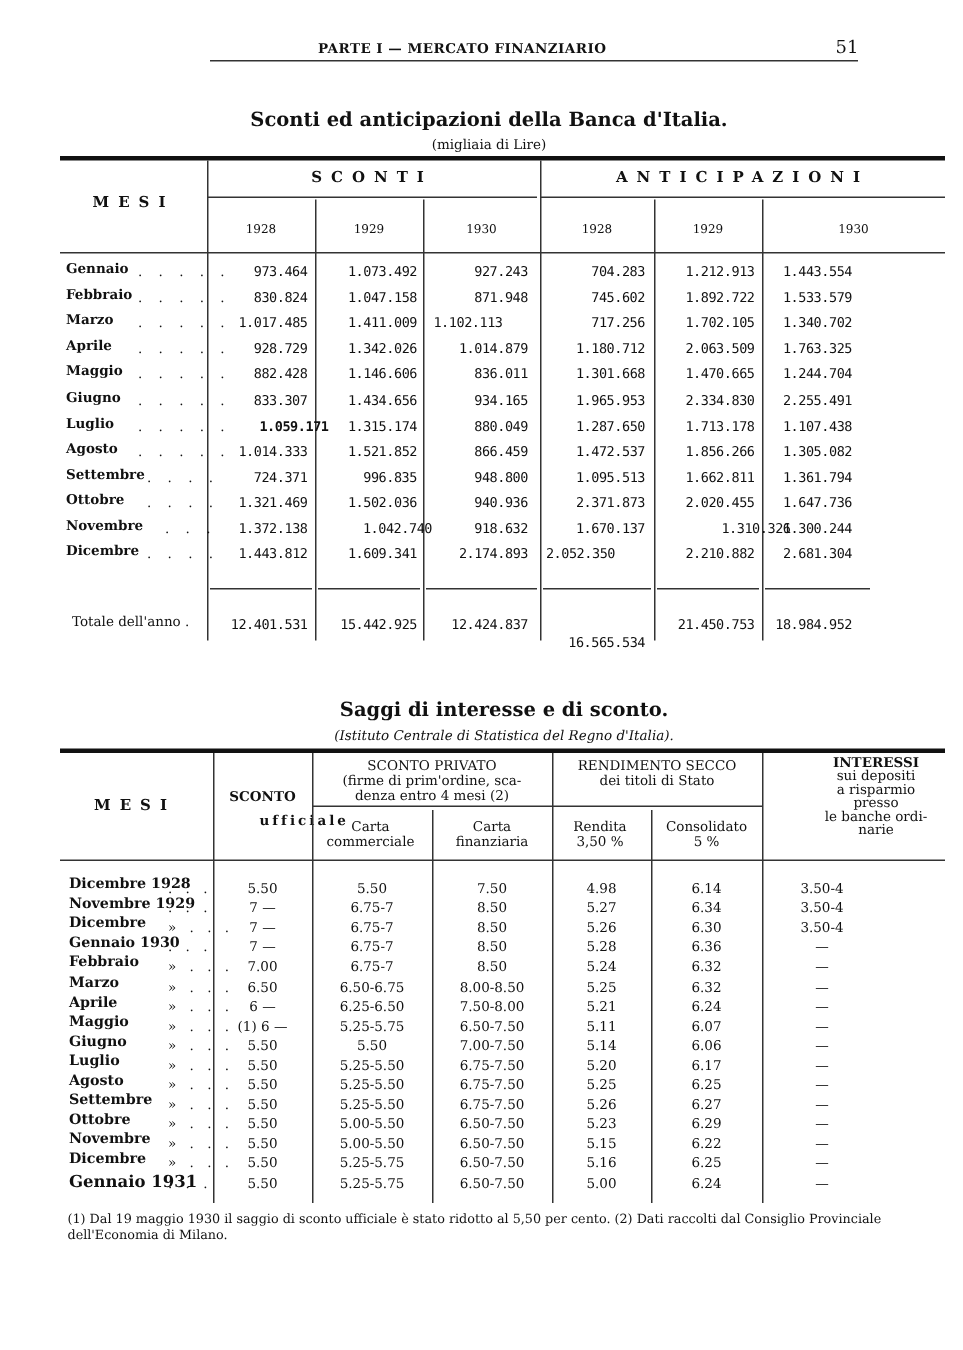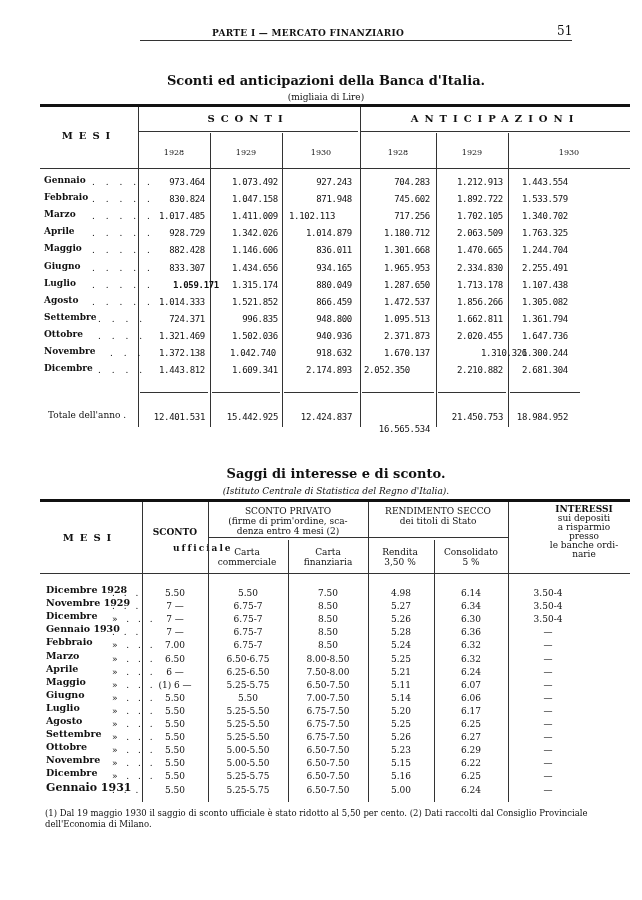--- a/index.html
+++ b/index.html
@@ -164,21 +164,21 @@
         <div class="num" style="left:198px;width:80px;top:330.9px;">1.502.036</div>
         <div class="num" style="left:272px;width:80px;top:330.9px;">940.936</div>
         <div class="num" style="left:350px;width:80px;top:330.9px;">2.371.873</div>
         <div class="num" style="left:423px;width:80px;top:330.9px;">2.020.455</div>
         <div class="num" style="left:488px;width:80px;top:330.9px;">1.647.736</div>
       </div>
       <div>
         <div class="lbl" style="left:44px;top:346px;">Novembre</div>
         <div class="dots" style="left:110px;top:348px;">. . .</div>
         <div class="num" style="left:125px;width:80px;top:348px;">1.372.138</div>
-        <div class="num" style="left:196px;width:80px;top:348px;">1.042.740</div>
+        <div class="num" style="left:208px;width:80px;top:348px;">1.042.740</div>
         <div class="num" style="left:272px;width:80px;top:348px;">918.632</div>
         <div class="num" style="left:350px;width:80px;top:348px;">1.670.137</div>
         <div class="num" style="left:447px;width:80px;top:348px;">1.310.326</div>
         <div class="num" style="left:488px;width:80px;top:348px;">1.300.244</div>
       </div>
       <div>
         <div class="lbl" style="left:44px;top:363.1px;">Dicembre</div>
         <div class="dots" style="left:98px;top:365.1px;">. . . .</div>
         <div class="num" style="left:125px;width:80px;top:365.1px;">1.443.812</div>
         <div class="num" style="left:198px;width:80px;top:365.1px;">1.609.341</div>

